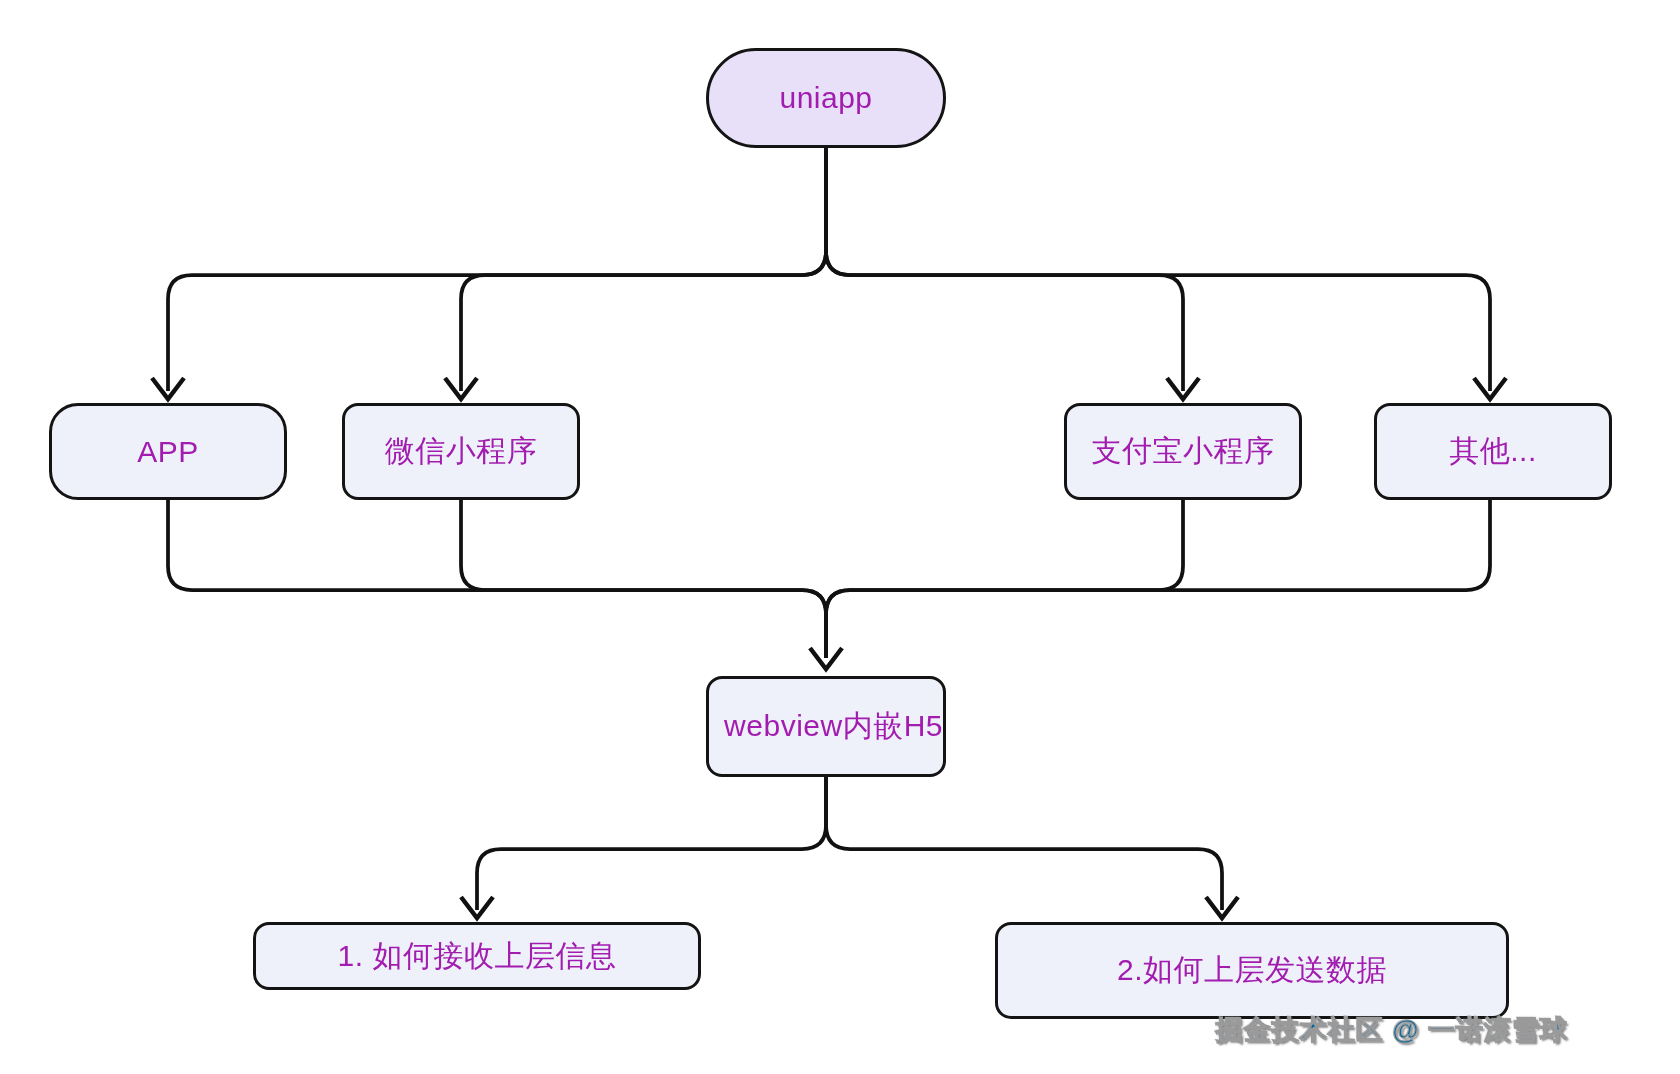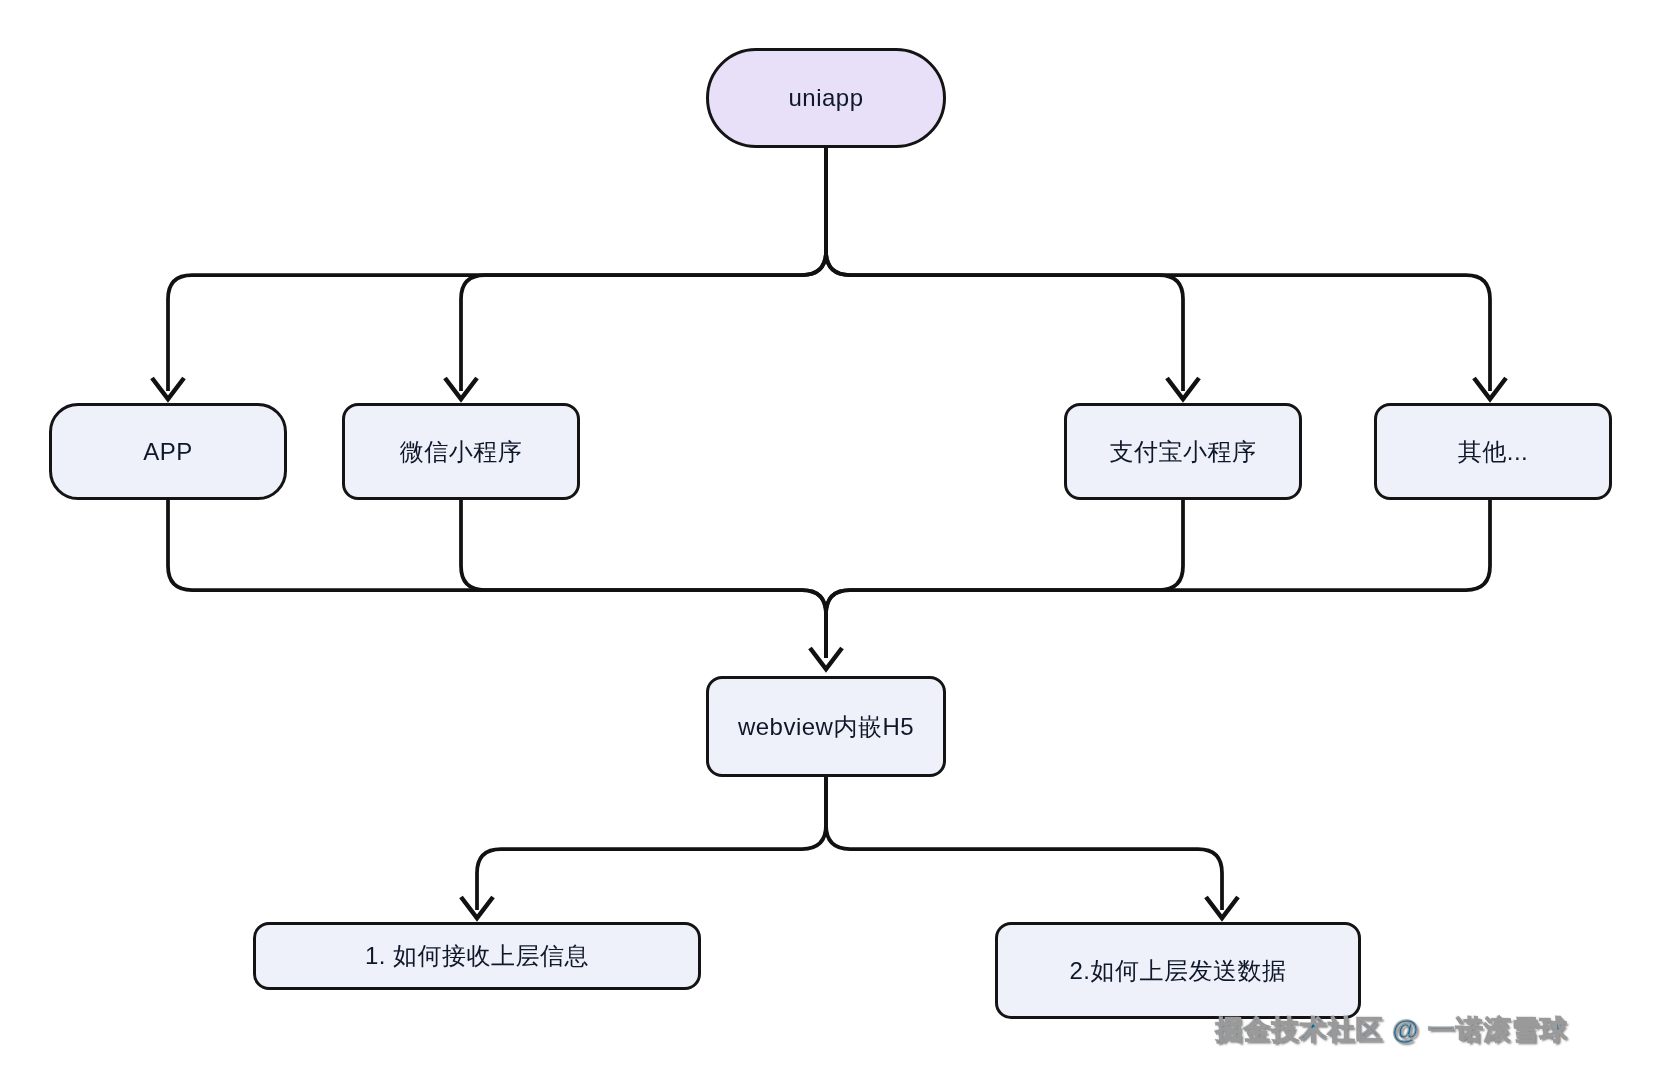--- a/index.html
+++ b/index.html
@@ -30,37 +30,37 @@
   }
   .node {
     position: absolute;
     display: flex;
     align-items: center;
     justify-content: center;
     box-sizing: border-box;
     border: 3.5px solid #141414;
     background: #eef1f9;
     border-radius: 16px;
-    color: #0f172a;
-    font-size: 24px;
+    color: #a21caf;
+    font-size: 30px;
     letter-spacing: 0.5px;
     white-space: nowrap;
   }
   .node.stadium {
     background: #e7e0f8;
     border-radius: 52px;
   }
   .n-uniapp  { left: 706px;  top: 48px;  width: 240px; height: 100px; }
   .n-app     { left: 49px;   top: 403px; width: 238px; height: 97px; border-radius: 29px; }
   .n-wechat  { left: 342px;  top: 403px; width: 238px; height: 97px; }
   .n-alipay  { left: 1064px; top: 403px; width: 238px; height: 97px; }
   .n-other   { left: 1326px; top: 403px; width: 238px; height: 97px; margin-left: 48px; }
-  .n-webview { left: 706px;  top: 676px; width: 240px; height: 101px; }
+  .n-webview { left: 706px;  top: 676px; width: 240px; height: 101px; justify-content: flex-end; }
   .n-q1      { left: 253px;  top: 922px; width: 448px; height: 68px; }
-  .n-q2      { left: 995px;  top: 922px; width: 366px; height: 97px; }
+  .n-q2      { left: 995px;  top: 922px; width: 514px; height: 97px; }
   .watermark {
     position: absolute;
     right: 112px;
     top: 1012px;
     font-size: 27px;
     font-weight: 700;
     letter-spacing: 1px;
     color: #0369a1;
     -webkit-text-stroke: 1px #9a9a9a;
     text-shadow: 2px 2px 2px rgba(110,110,110,0.85), -1px -1px 1px rgba(160,160,160,0.55);

